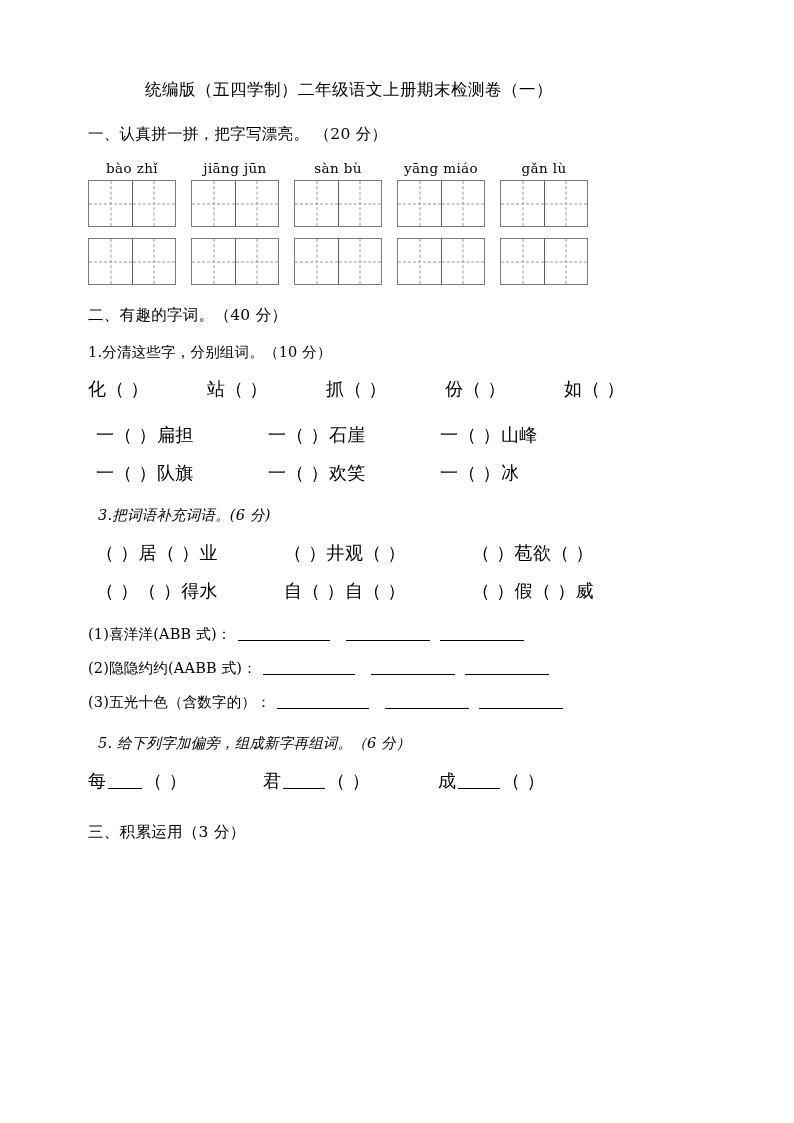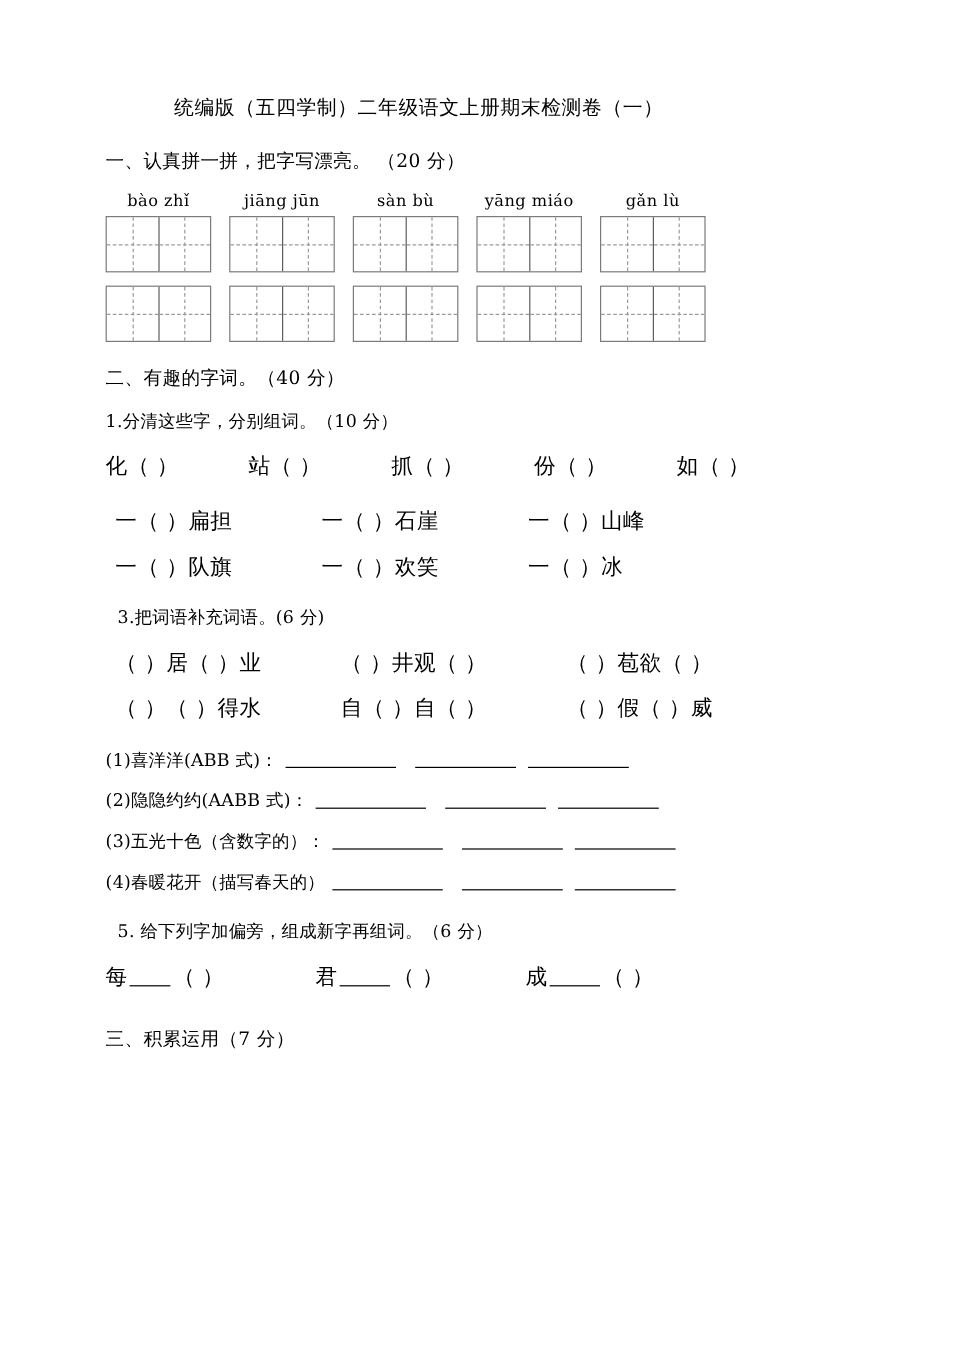--- a/index.html
+++ b/index.html
@@ -40,21 +40,21 @@
     line-height: 1.5;
     margin: 0 0 14px 0;
     letter-spacing: 0.3px;
   }
   .sub-heading {
     font-size: 14.5px;
     line-height: 1.5;
     margin: 0 0 12px 0;
     letter-spacing: 0.2px;
   }
-  .sub-heading.indent-1 { padding-left: 10px; }
+  .sub-heading.indent-1 { padding-left: 10px; font-style: italic; }
 
   
   .pinyin-group { margin-bottom: 4px; }
   .pinyin-row {
     display: flex;
     font-family: "DejaVu Serif", "Liberation Serif", serif;
     font-size: 13.5px;
     letter-spacing: 0.4px;
     margin-bottom: 4px;
   }
@@ -254,28 +254,25 @@
 
   <div class="write-row">
     <span>(1)喜洋洋(ABB 式)：</span><span class="blank-line bl-a"></span><span class="blank-line bl-b"></span><span class="blank-line bl-c"></span>
   </div>
   <div class="write-row">
     <span>(2)隐隐约约(AABB 式)：</span><span class="blank-line bl-a"></span><span class="blank-line bl-b"></span><span class="blank-line bl-c"></span>
   </div>
   <div class="write-row">
     <span>(3)五光十色（含数字的）：</span><span class="blank-line bl-a"></span><span class="blank-line bl-b"></span><span class="blank-line bl-c"></span>
   </div>
-  <div class="write-row">
-    <span>(4)春暖花开（描写春天的）</span><span class="blank-line bl-a"></span><span class="blank-line bl-b"></span><span class="blank-line bl-c"></span>
-  </div>
 
   <div class="spacer-sm"></div>
 
   <div class="sub-heading indent-1">5. 给下列字加偏旁，组成新字再组词。（6 分）</div>
   <div class="item-row cols-3c">
     <span class="slot"><span>每</span><span class="blank-line bl-short"></span><span>（        ）</span></span><span class="slot"><span>君</span><span class="blank-line bl-short2"></span><span>（        ）</span></span><span class="slot"><span>成</span><span class="blank-line bl-short2"></span><span>（        ）</span></span>
   </div>
 
   <div class="spacer-md"></div>
 
-  <div class="section-heading">三、积累运用（7 分）</div>
+  <div class="section-heading">三、积累运用（3 分）</div>
 
 </div>
 
 </body></html>

